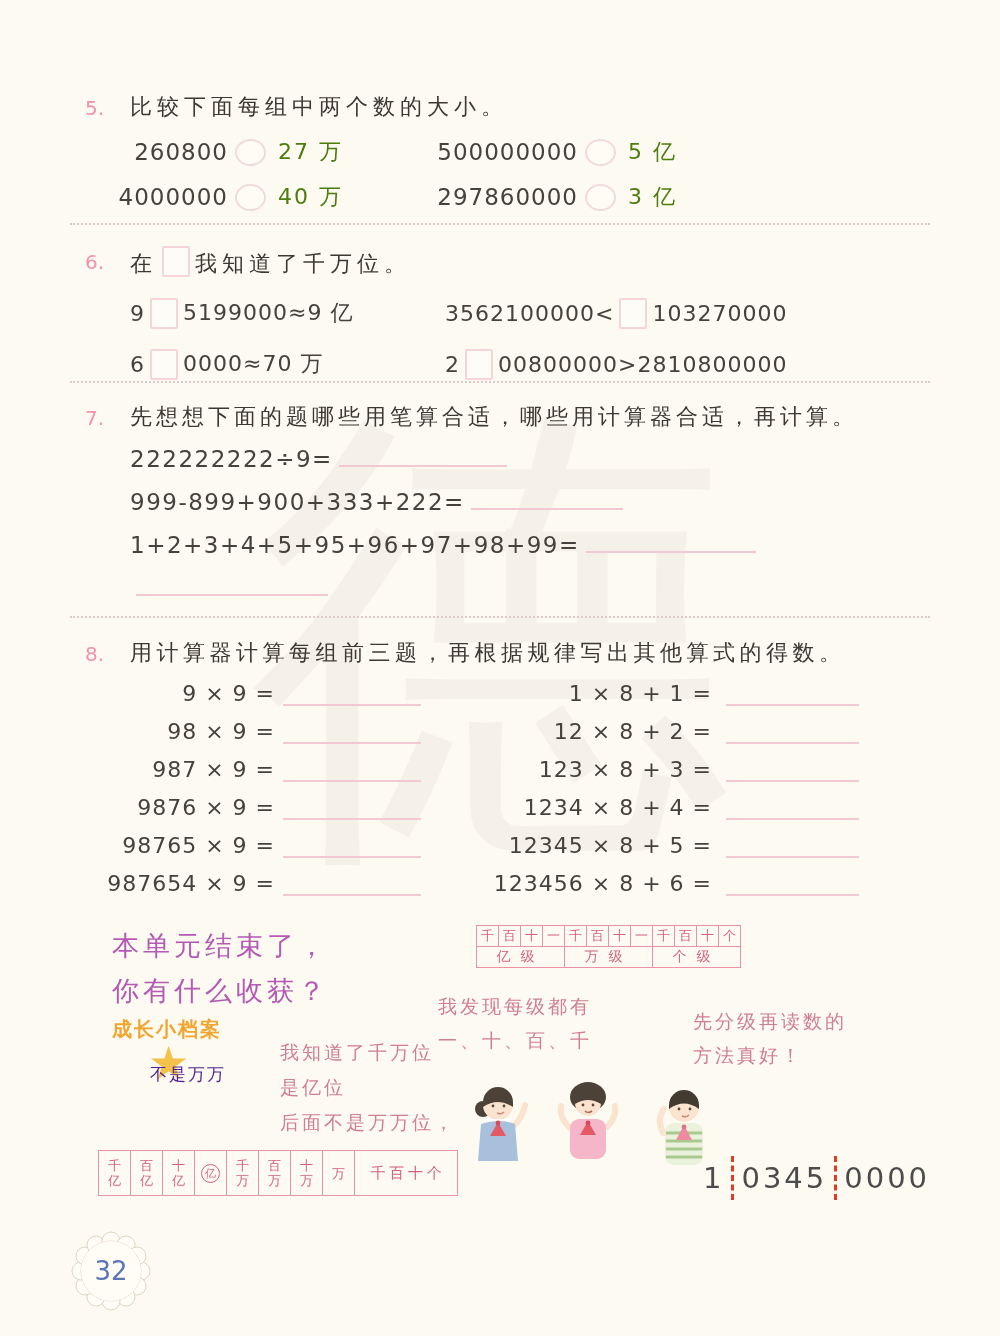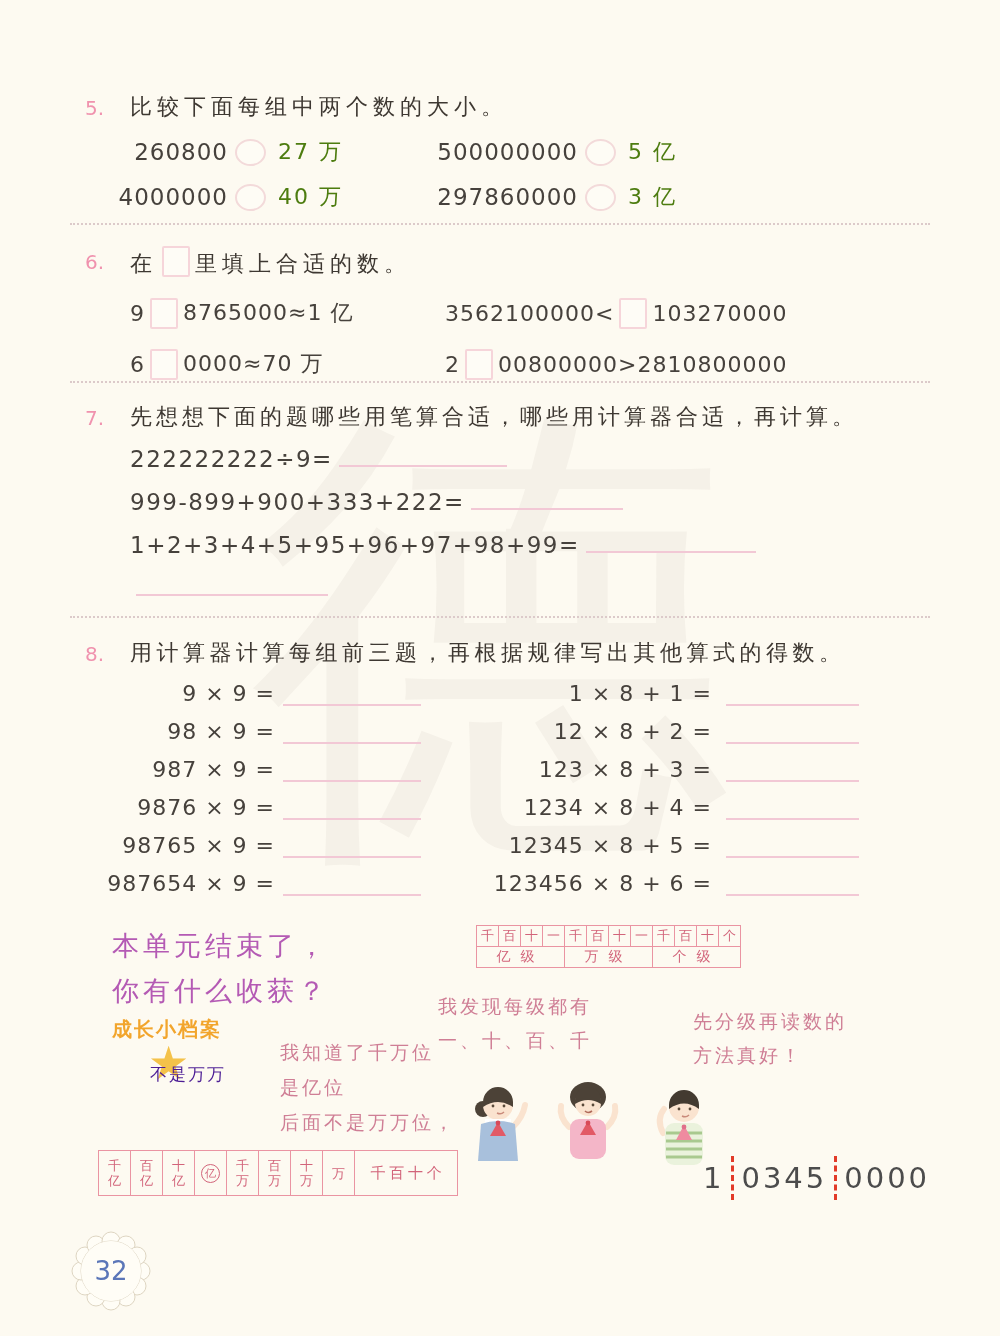--- a/index.html
+++ b/index.html
@@ -126,27 +126,27 @@
         <span class="num cmp-b">3 亿</span>
       </div>
     </div>
   </div>
 
   <div class="divider" style="top:223px"></div>
 
   <div class="ex" style="top:246px">
     <div class="ex-head">
       <span class="ex-no">6.</span>
-      <span>在</span><span class="fill-box"></span><span>里填上合适的数。</span>
+      <span>在</span><span class="fill-box"></span><span>我知道了千万位。</span>
     </div>
     <div class="fill-row fr">
       <div class="fg-left">
         <span class="num">9</span>
           <span class="fill-box"></span>
-          <span class="num">8765000≈1 亿</span>
+          <span class="num">5199000≈9 亿</span>
       </div>
       <div class="fg-right">
         <span class="num">3562100000&lt;</span>
           <span class="fill-box"></span>
           <span class="num">103270000</span>
       </div>
     </div>
     <div class="fill-row fr">
       <div class="fg-left">
         <span class="num">6</span>

